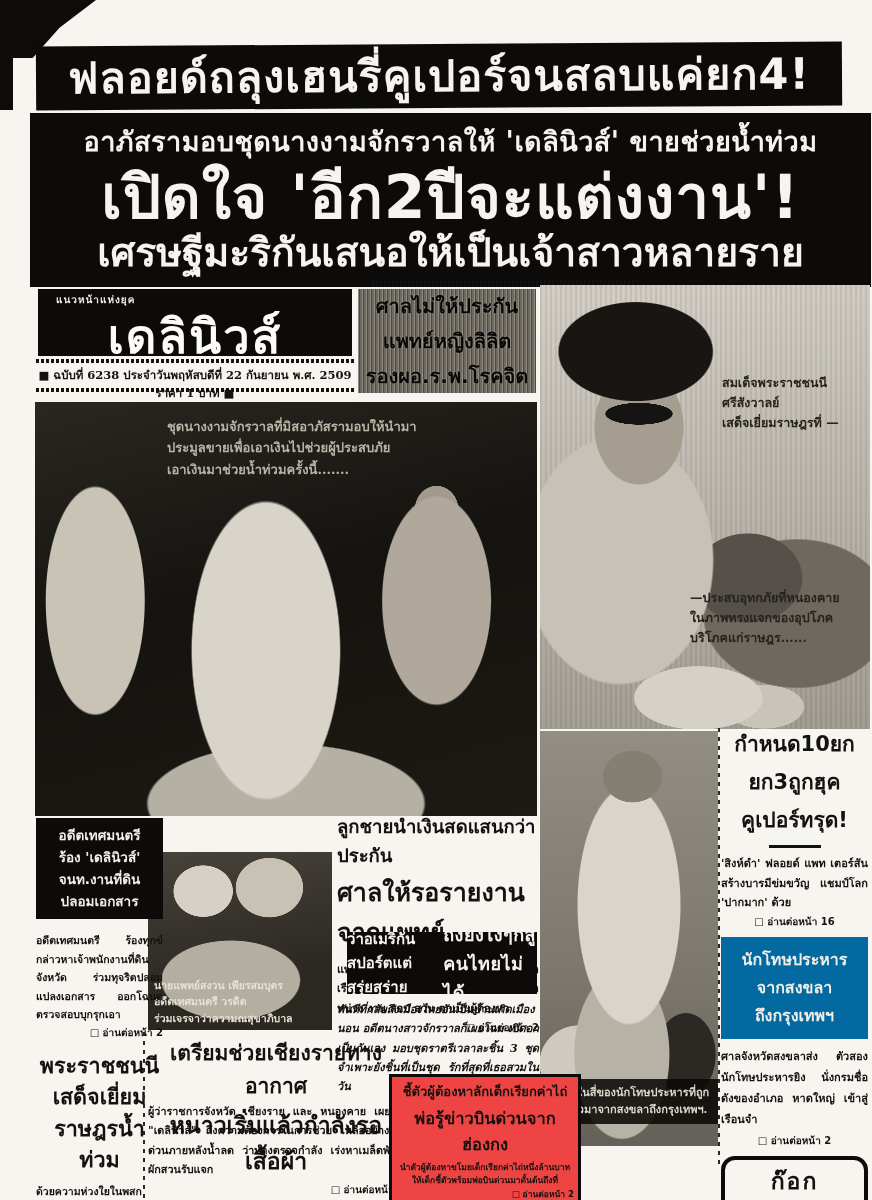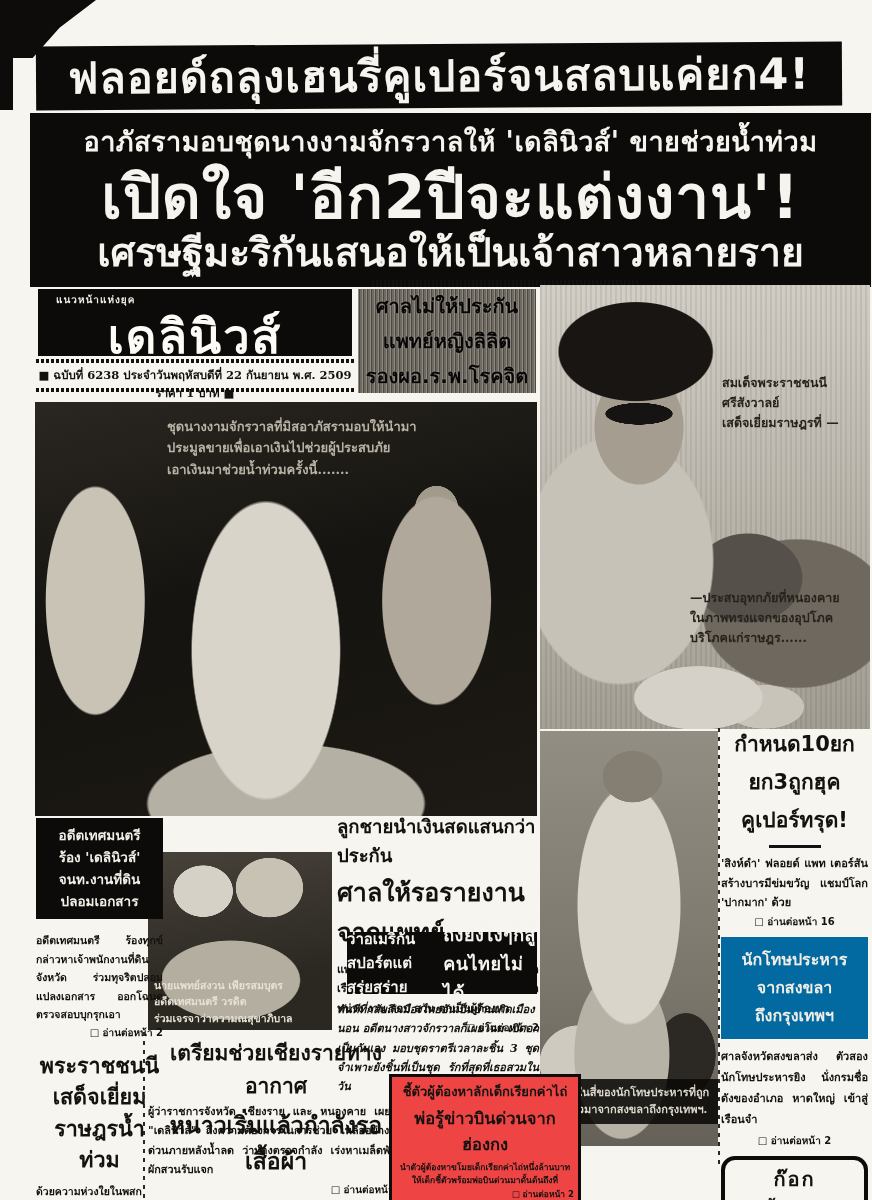--- a/index.html
+++ b/index.html
@@ -108,21 +108,21 @@
          font-family:"DejaVu Serif","Liberation Serif",serif;}
   .kmore{font-size:8.5px;font-weight:700;text-align:right;}
 
   
   .rightcol{left:721px;top:726px;width:147px;display:flex;flex-direction:column;}
   .bxh{font-weight:900;font-size:21px;line-height:1.8;text-align:center;}
   .rule{width:52px;border-top:3px solid #111;margin:6px auto;}
   .pbox{margin-top:8px;background:#0369a1;color:#f1eee6;padding:9px 0;text-align:center;
         font-weight:800;font-size:16px;line-height:1.75;}
   .goxbox{margin-top:8px;border:4px solid #0d0c0a;border-radius:14px;padding:3px 6px;text-align:center;}
-  .g1{font-size:20px;font-weight:900;letter-spacing:2px;}
+  .g1{font-size:23px;font-weight:900;letter-spacing:2px;}
   .g2{font-size:17px;font-weight:900;margin-top:1px;}
 
   
   .corner{left:0;top:0;width:96px;height:58px;background:#0d0c0a;
           clip-path:polygon(0 0,100% 0,62% 48%,34% 100%,0 100%);}
   .edge{left:0;top:0;width:13px;height:110px;background:#0d0c0a;}
 </style>
 </head>
 <body>
 

